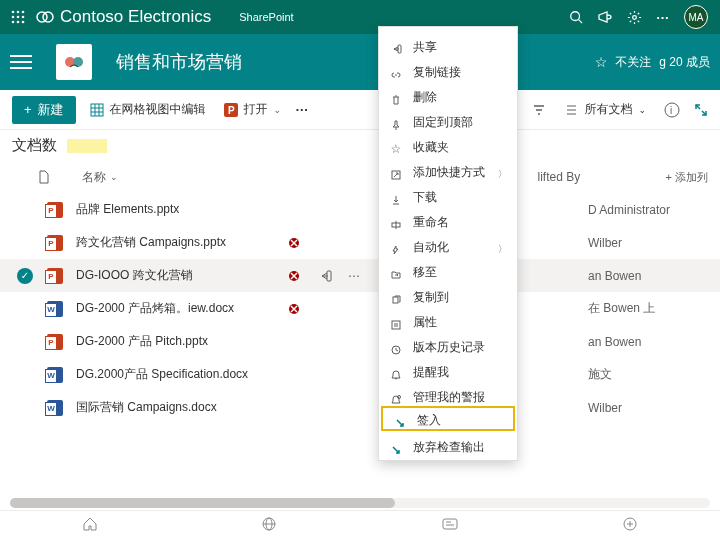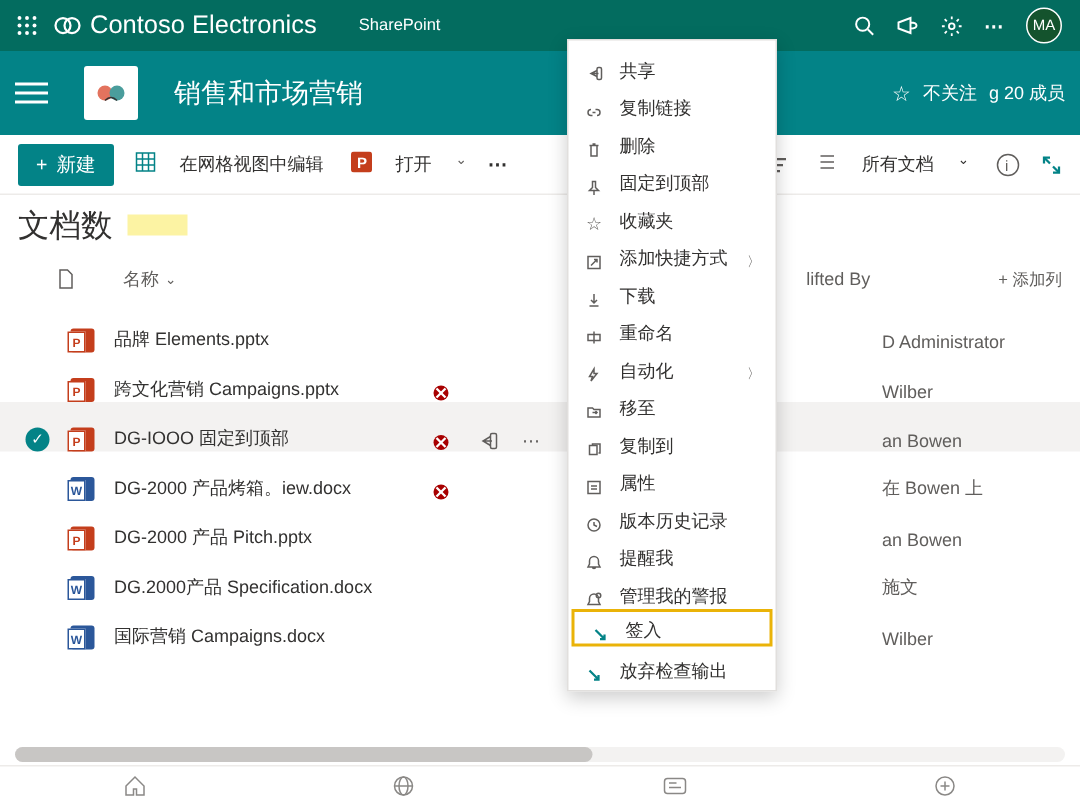--- a/index.html
+++ b/index.html
@@ -13,35 +13,35 @@
 .avatar{width:24px;height:24px;border-radius:50%;background:#14532d;display:flex;align-items:center;justify-content:center;font-size:10px;color:#fff;border:1px solid #fff}
 .site{height:56px;background:#038387;display:flex;align-items:center;color:#fff;padding:0 10px;gap:24px}
 .ham{width:22px;display:flex;flex-direction:column;gap:4px}
 .ham span{height:2px;background:#fff}
 .logo{width:36px;height:36px;background:#fff;border-radius:2px;display:flex;align-items:center;justify-content:center}
 .title{font-size:18px}
 .site .r{margin-left:auto;display:flex;align-items:center;gap:8px;font-size:12px}
 .star{font-size:14px}
 .cmdbar{height:40px;display:flex;align-items:center;padding:0 12px;gap:10px;border-bottom:1px solid #edebe9}
 .btn-new{background:#038387;color:#fff;height:28px;padding:0 12px;display:flex;align-items:center;gap:6px;font-size:13px;border-radius:2px}
-.cmd{display:flex;gap:16px;font-size:12px;color:#323130;padding:0 4px}
+.cmd{display:flex;align-items:center;gap:6px;font-size:12px;color:#323130;padding:0 4px}
 .cmd .ci{color:#038387}
 .pp{color:#c43e1c}
 .dots{font-weight:bold;letter-spacing:1px}
 .cmdbar .rr{margin-left:auto;display:flex;align-items:center;gap:14px}
 .sub{padding:6px 12px;display:flex;align-items:center;gap:10px}
-.sub .lbl{font-size:21px}
+.sub .lbl{font-size:15px}
 .sub .yh{width:40px;height:14px;background:#fcf3a3}
 .hdr{display:flex;align-items:center;height:32px;padding:0 12px 0 38px;gap:28px;color:#605e5c;font-size:12px}
 .hdr .file-ic{width:16px;color:#605e5c}
 .hdr .name{flex:0 0 220px;display:flex;align-items:center;gap:4px}
 .hdr .sp1{flex:1}
 .hdr .lb{flex:0 0 100px}
 .hdr .add{color:#605e5c;font-size:11px}
-.row{display:flex;align-items:flex-end;height:33px;padding:0 12px 0 16px;gap:12px;font-size:12px}
+.row{display:flex;align-items:center;height:33px;padding:0 12px 0 16px;gap:12px;font-size:12px}
 .row.sel{background:#f3f2f1}
 .row .chk{width:18px;display:flex;align-items:center;justify-content:center}
 .chk .c{width:16px;height:16px;border-radius:50%;background:#038387;color:#fff;display:flex;align-items:center;justify-content:center;font-size:10px}
 .row .fi{width:18px;display:flex;align-items:center;justify-content:center}
 .fpp{width:16px;height:16px;background:#c43e1c;border-radius:2px;position:relative}
 .fpp::after{content:"P";position:absolute;left:-2px;top:2px;width:10px;height:12px;background:#fff;color:#c43e1c;font-size:8px;font-weight:bold;display:flex;align-items:center;justify-content:center;border:1px solid #c43e1c}
 .fw{width:16px;height:16px;background:#2b579a;border-radius:2px;position:relative}
 .fw::after{content:"W";position:absolute;left:-2px;top:2px;width:10px;height:12px;background:#fff;color:#2b579a;font-size:8px;font-weight:bold;display:flex;align-items:center;justify-content:center;border:1px solid #2b579a}
 .row .nm{flex:0 0 200px}
 .row .st{width:18px;color:#a80000;font-size:12px}
@@ -245,21 +245,21 @@
   <div class="sp1"></div>
   <div class="lb">Wilber</div>
     </div>
     <div class="row sel">
   <div class="chk">
         <div class="c">✓</div>
       </div>
   <div class="fi">
         <div class="fpp"></div>
       </div>
-  <div class="nm">DG-IOOO 固定到顶部</div>
+  <div class="nm">DG-IOOO 跨文化营销</div>
   <div class="st">
         <svg width="12" height="12">
           <circle cx="6" cy="6" r="5" fill="#a80000"></circle>
           <line x1="3" y1="3" x2="9" y2="9" stroke="#fff" stroke-width="1.5"></line>
           <line x1="9" y1="3" x2="3" y2="9" stroke="#fff" stroke-width="1.5"></line>
         </svg>
       </div>
   <div class="shr">
         <svg width="14" height="14" viewBox="0 0 14 14">
           <path d="M9 4l-5 3 5 3M4 7h6" fill="none" stroke="#605e5c"></path>

